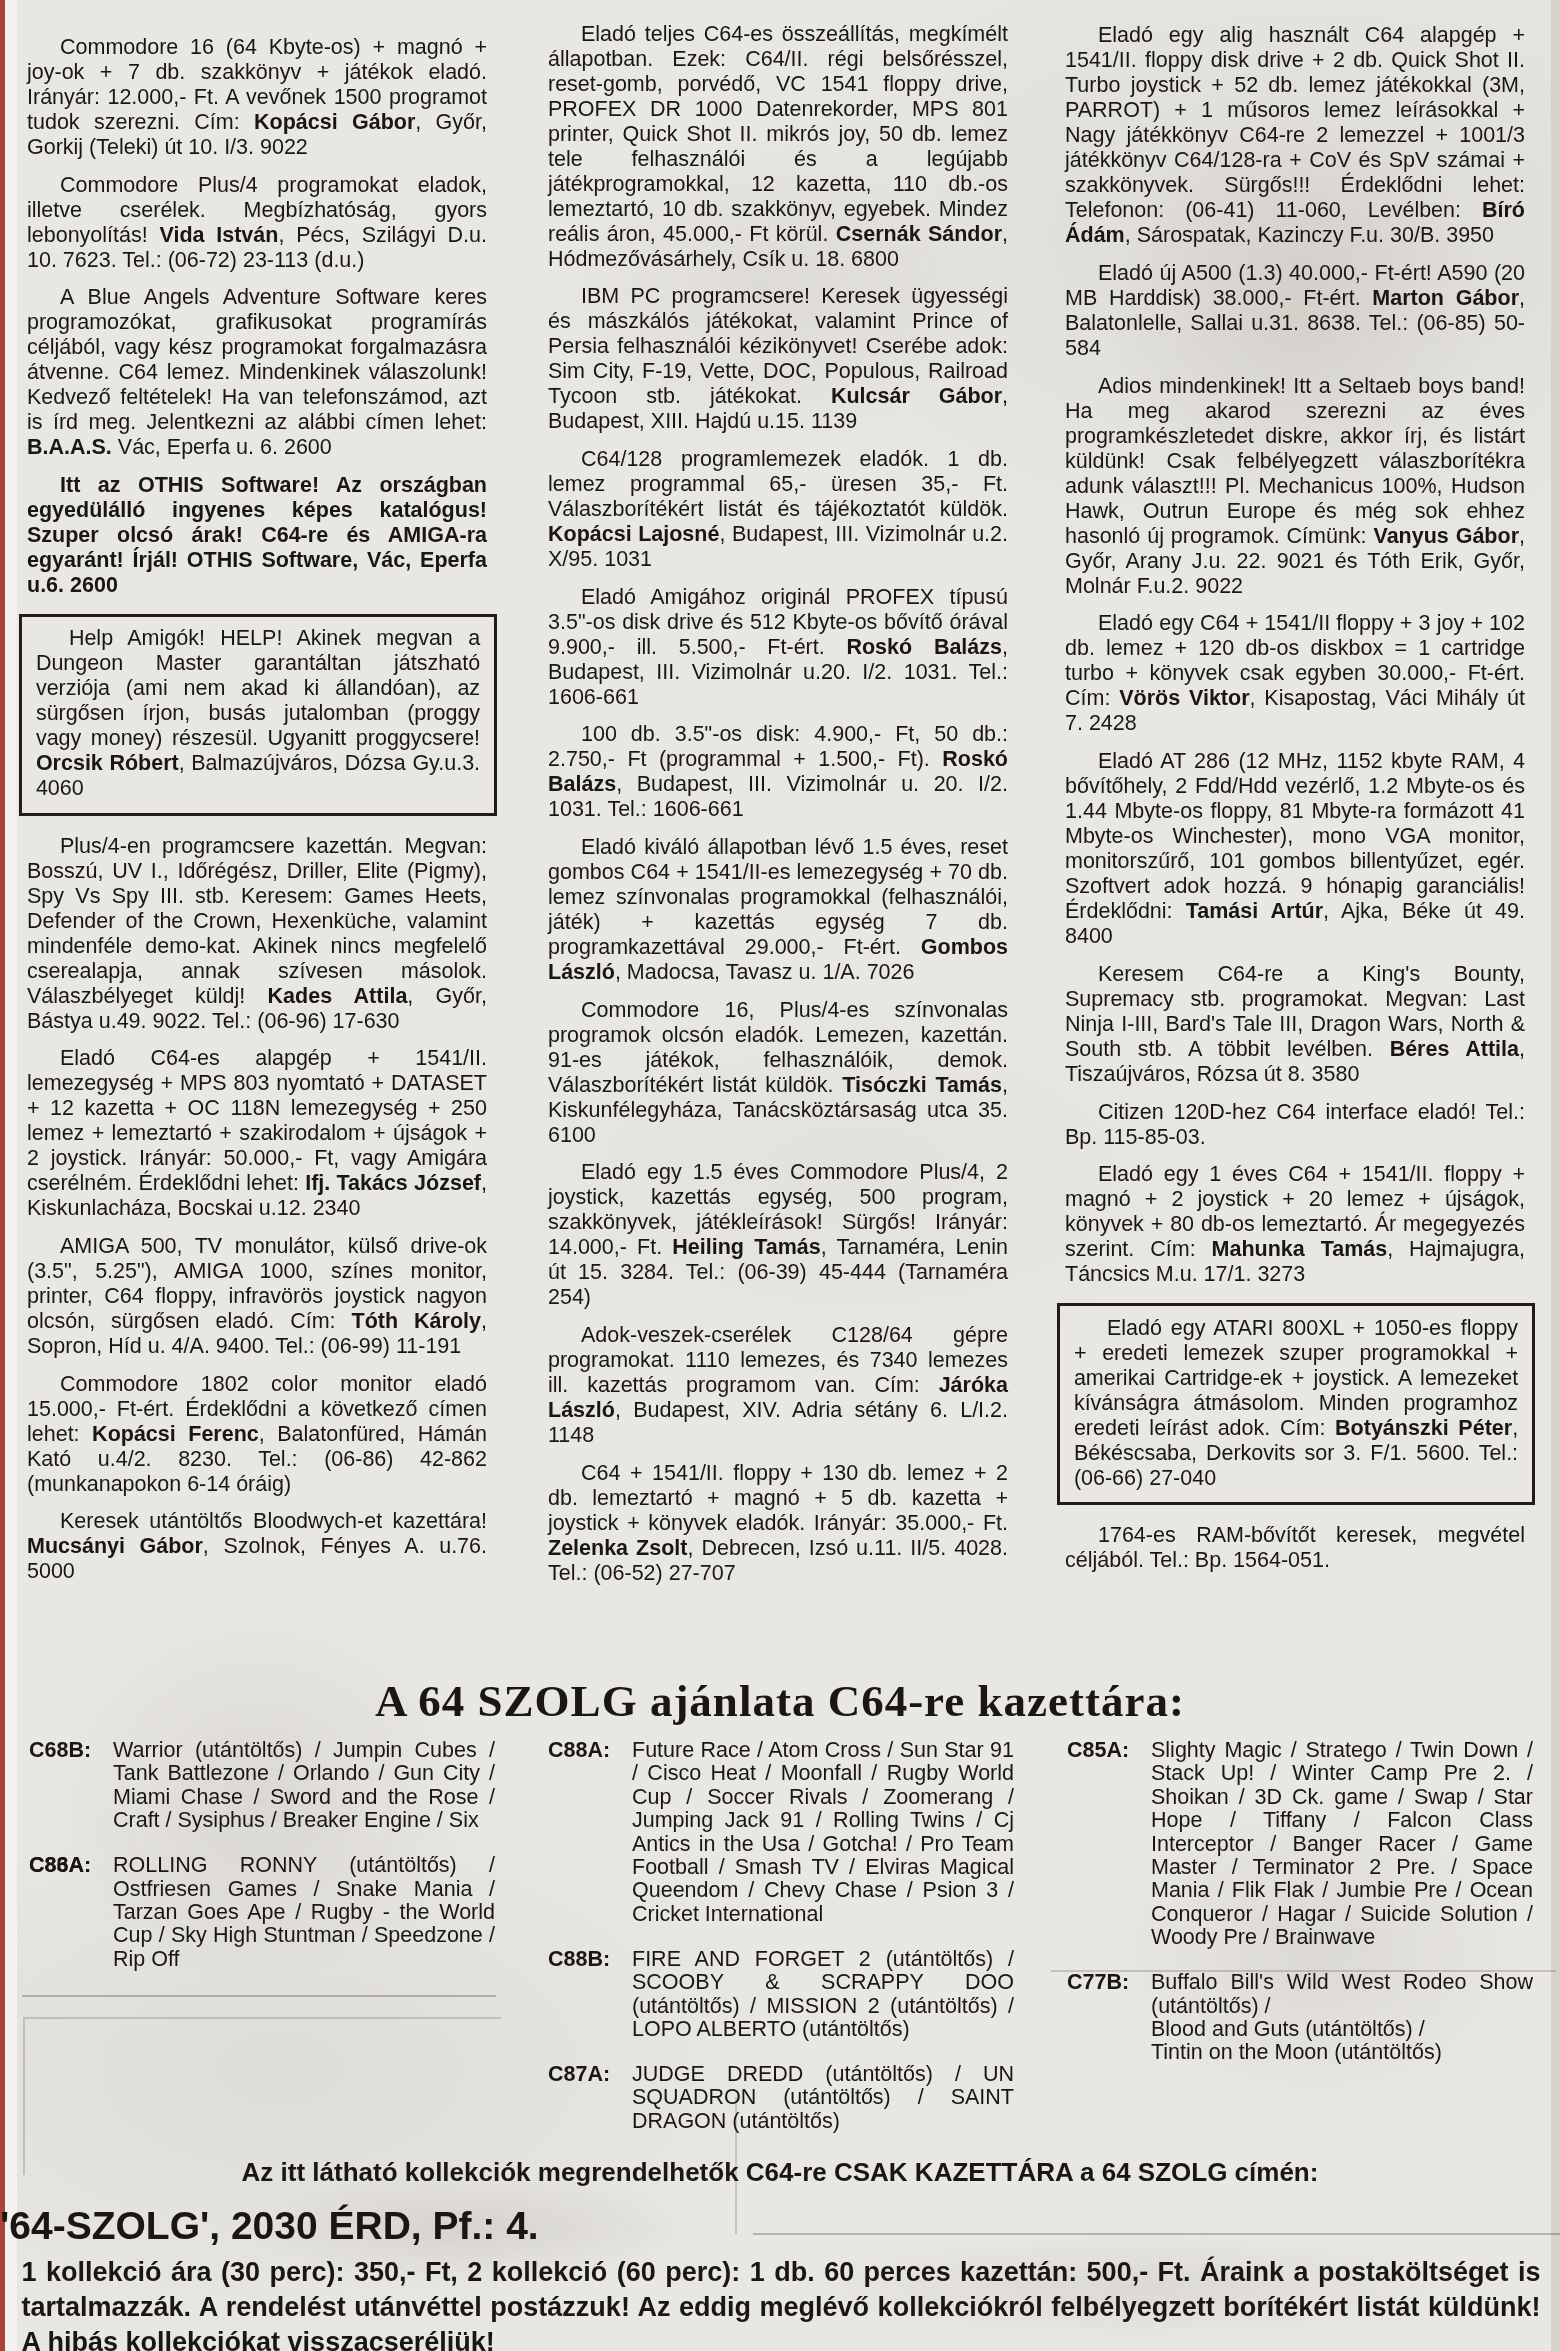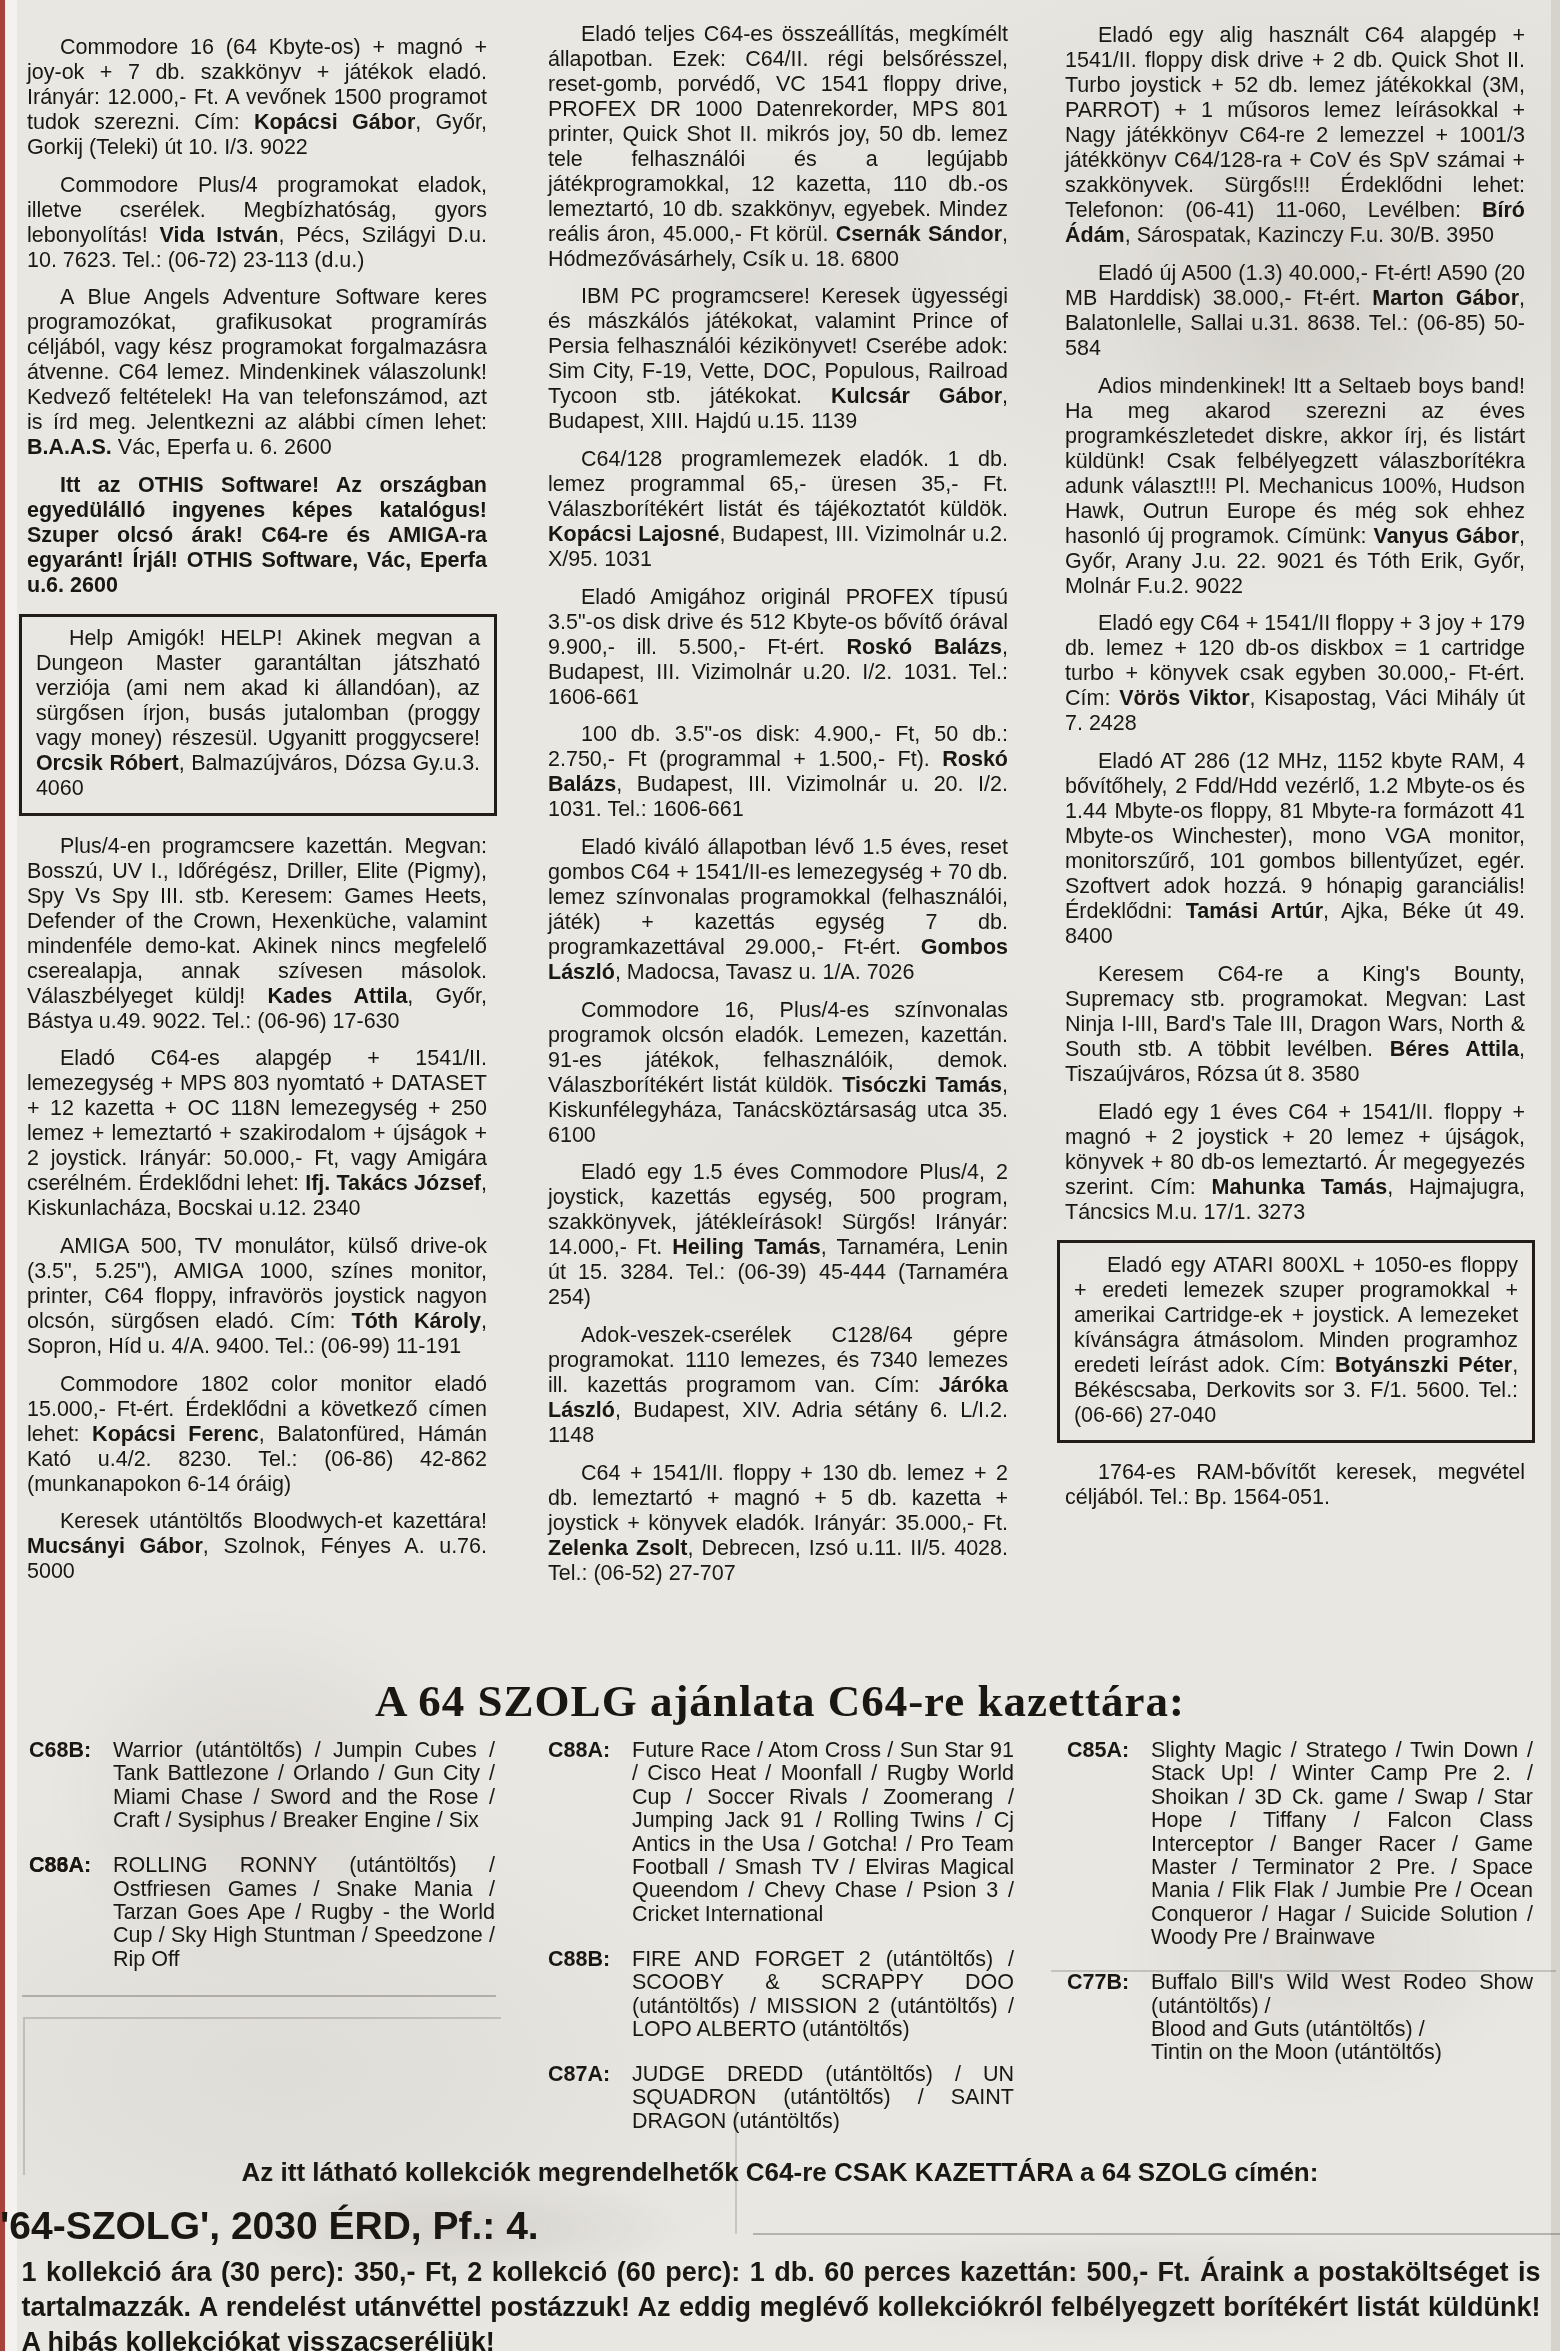--- a/index.html
+++ b/index.html
@@ -99,23 +99,24 @@
       <p class="ad"><span>Eladó kiváló állapotban lévő 1.5 éves, reset gombos C64 + 1541/II-es lemezegység + 70 db. lemez színvonalas programokkal (felhasználói, játék) + kazettás egység 7 db. programkazettával 29.000,- Ft-ért. </span><b>Gombos László</b><span>, Madocsa, Tavasz u. 1/A. 7026</span></p>
       <p class="ad"><span>Commodore 16, Plus/4-es színvonalas programok olcsón eladók. Lemezen, kazettán. 91-es játékok, felhasználóik, demok. Válaszborítékért listát küldök. </span><b>Tisóczki Tamás</b><span>, Kiskunfélegyháza, Tanácsköztársaság utca 35. 6100</span></p>
       <p class="ad"><span>Eladó egy 1.5 éves Commodore Plus/4, 2 joystick, kazettás egység, 500 program, szakkönyvek, játékleírások! Sürgős! Irányár: 14.000,- Ft. </span><b>Heiling Tamás</b><span>, Tarnaméra, Lenin út 15. 3284. Tel.: (06-39) 45-444 (Tarnaméra 254)</span></p>
       <p class="ad"><span>Adok-veszek-cserélek C128/64 gépre programokat. 1110 lemezes, és 7340 lemezes ill. kazettás programom van. Cím: </span><b>Járóka László</b><span>, Budapest, XIV. Adria sétány 6. L/I.2. 1148</span></p>
       <p class="ad"><span>C64 + 1541/II. floppy + 130 db. lemez + 2 db. lemeztartó + magnó + 5 db. kazetta + joystick + könyvek eladók. Irányár: 35.000,- Ft. </span><b>Zelenka Zsolt</b><span>, Debrecen, Izsó u.11. II/5. 4028. Tel.: (06-52) 27-707</span></p>
     </section>
   <section class="col col3">
       <p class="ad"><span>Eladó egy alig használt C64 alapgép + 1541/II. floppy disk drive + 2 db. Quick Shot II. Turbo joystick + 52 db. lemez játékokkal (3M, PARROT) + 1 műsoros lemez leírásokkal + Nagy játékkönyv C64-re 2 lemezzel + 1001/3 játékkönyv C64/128-ra + CoV és SpV számai + szakkönyvek. Sürgős!!! Érdeklődni lehet: Telefonon: (06-41) 11-060, Levélben: </span><b>Bíró Ádám</b><span>, Sárospatak, Kazinczy F.u. 30/B. 3950</span></p>
       <p class="ad"><span>Eladó új A500 (1.3) 40.000,- Ft-ért! A590 (20 MB Harddisk) 38.000,- Ft-ért. </span><b>Marton Gábor</b><span>, Balatonlelle, Sallai u.31. 8638. Tel.: (06-85) 50-584</span></p>
       <p class="ad"><span>Adios mindenkinek! Itt a Seltaeb boys band! Ha meg akarod szerezni az éves programkészletedet diskre, akkor írj, és listárt küldünk! Csak felbélyegzett válaszborítékra adunk választ!!! Pl. Mechanicus 100%, Hudson Hawk, Outrun Europe és még sok ehhez hasonló új programok. Címünk: </span><b>Vanyus Gábor</b><span>, Győr, Arany J.u. 22. 9021 és Tóth Erik, Győr, Molnár F.u.2. 9022</span></p>
-      <p class="ad"><span>Eladó egy C64 + 1541/II floppy + 3 joy + 179 db. lemez + 120 db-os diskbox = 1 cartridge turbo + könyvek csak egyben 30.000,- Ft-ért. Cím: </span><b>Vörös Viktor</b><span>, Kisapostag, Váci Mihály út 7. 2428</span></p>
+      <p class="ad"><span>Eladó egy C64 + 1541/II floppy + 3 joy + 102 db. lemez + 120 db-os diskbox = 1 cartridge turbo + könyvek csak egyben 30.000,- Ft-ért. Cím: </span><b>Vörös Viktor</b><span>, Kisapostag, Váci Mihály út 7. 2428</span></p>
       <p class="ad"><span>Eladó AT 286 (12 MHz, 1152 kbyte RAM, 4 bővítőhely, 2 Fdd/Hdd vezérlő, 1.2 Mbyte-os és 1.44 Mbyte-os floppy, 81 Mbyte-ra formázott 41 Mbyte-os Winchester), mono VGA monitor, monitorszűrő, 101 gombos billentyűzet, egér. Szoftvert adok hozzá. 9 hónapig garanciális! Érdeklődni: </span><b>Tamási Artúr</b><span>, Ajka, Béke út 49. 8400</span></p>
       <p class="ad"><span>Keresem C64-re a King's Bounty, Supremacy stb. programokat. Megvan: Last Ninja I-III, Bard's Tale III, Dragon Wars, North &amp; South stb. A többit levélben. </span><b>Béres Attila</b><span>, Tiszaújváros, Rózsa út 8. 3580</span></p>
+      <p class="ad"><span>Citizen 120D-hez C64 interface eladó! Tel.: Bp. 115-85-03.</span></p>
       <p class="ad"><span>Eladó egy 1 éves C64 + 1541/II. floppy + magnó + 2 joystick + 20 lemez + újságok, könyvek + 80 db-os lemeztartó. Ár megegyezés szerint. Cím: </span><b>Mahunka Tamás</b><span>, Hajmajugra, Táncsics M.u. 17/1. 3273</span></p>
       <p class="ad boxed"><span>Eladó egy ATARI 800XL + 1050-es floppy + eredeti lemezek szuper programokkal + amerikai Cartridge-ek + joystick. A lemezeket kívánságra átmásolom. Minden programhoz eredeti leírást adok. Cím: </span><b>Botyánszki Péter</b><span>, Békéscsaba, Derkovits sor 3. F/1. 5600. Tel.: (06-66) 27-040</span></p>
       <p class="ad"><span>1764-es RAM-bővítőt keresek, megvétel céljából. Tel.: Bp. 1564-051.</span></p>
     </section>
 
   <h1 class="cassette-title">A 64 SZOLG ajánlata C64-re kazettára:</h1>
   <section class="clist clist1">
       <p class="entry"><b class="code">C68B:</b><span>Warrior (utántöltős) / Jumpin Cubes / Tank Battlezone / Orlando / Gun City / Miami Chase / Sword and the Rose / Craft / Sysiphus / Breaker Engine / Six</span></p>
       <p class="entry"><b class="code">C83A:</b></p>
       <p class="entry"><b class="code">C86A:</b><span>ROLLING RONNY (utántöltős) / Ostfriesen Games / Snake Mania / Tarzan Goes Ape / Rugby - the World Cup / Sky High Stuntman / Speedzone / Rip Off</span></p>

